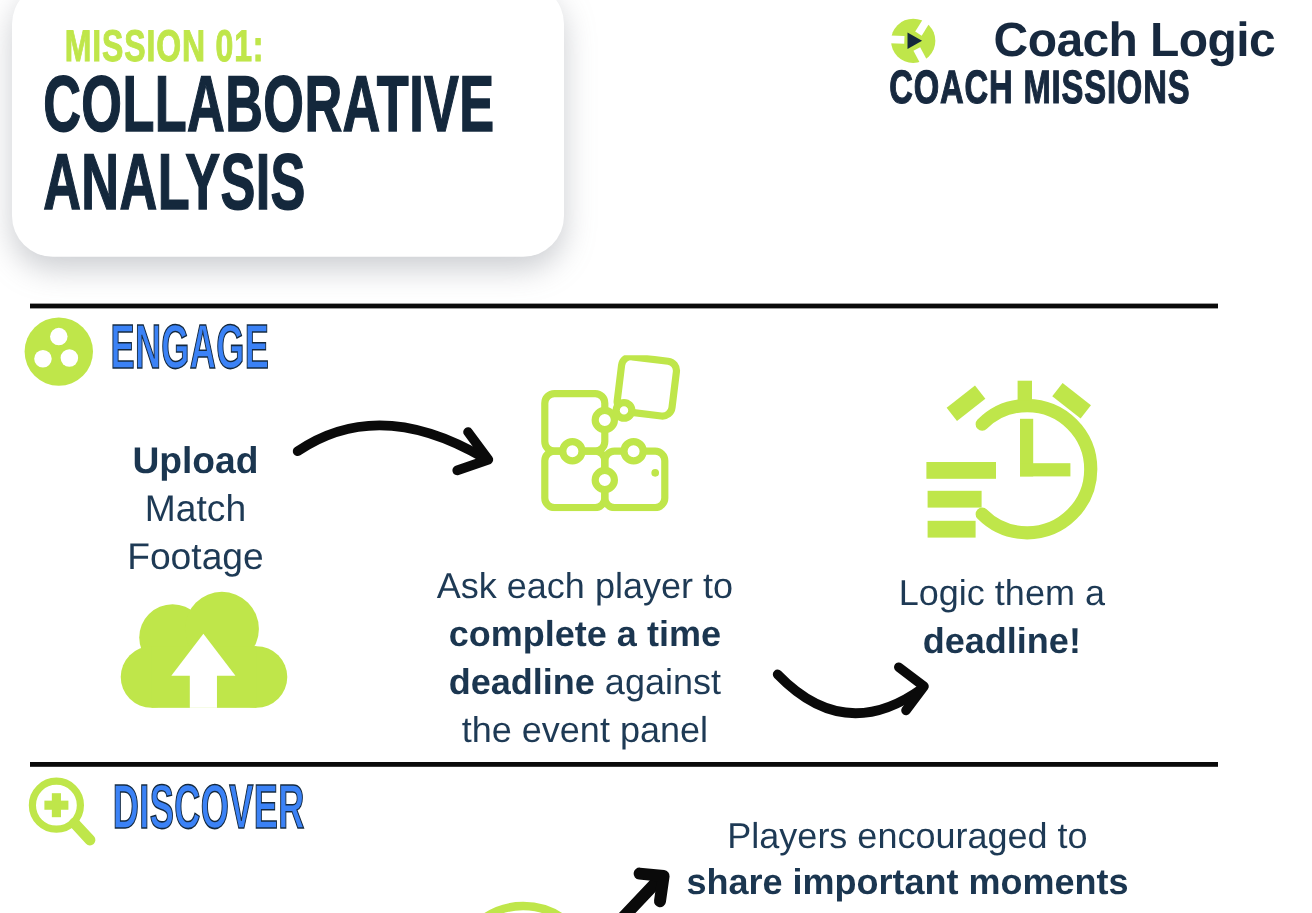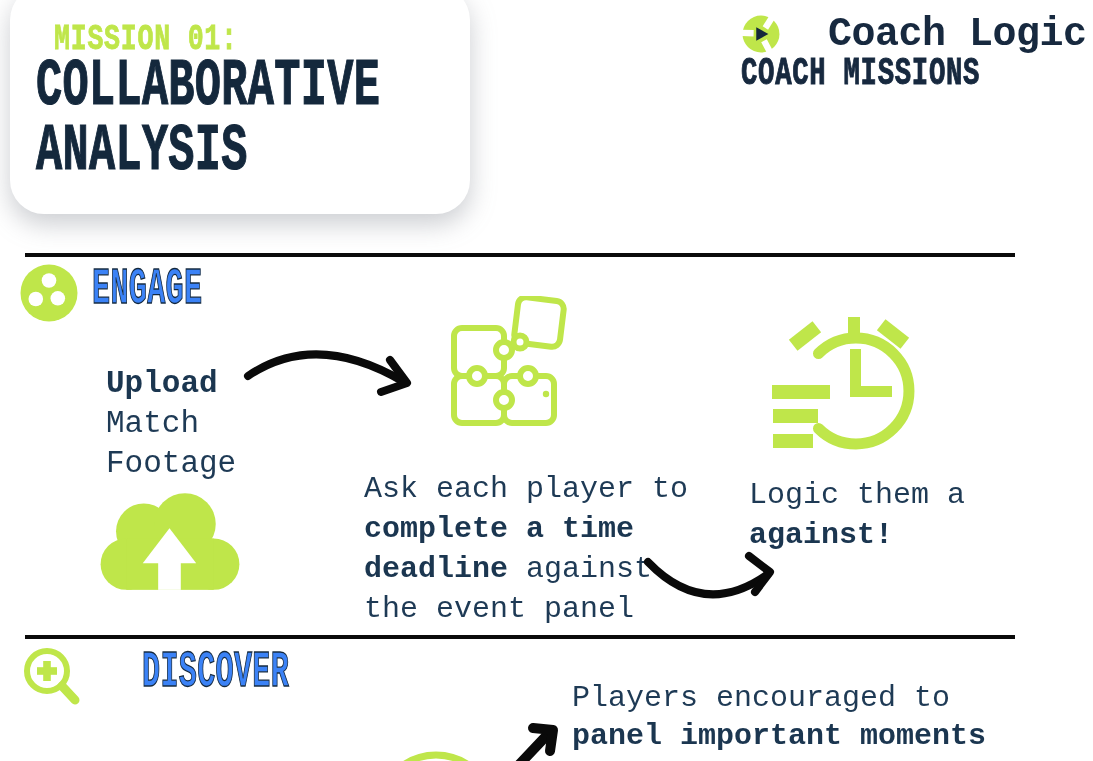--- a/index.html
+++ b/index.html
@@ -1,18 +1,18 @@
 <!DOCTYPE html>
 <html><head>
 <meta charset="utf-8">
 <style>
   html,body{margin:0;padding:0;background:#ffffff;}
   #canvas{
     position:relative;width:1093px;height:761px;background:#ffffff;overflow:hidden;
-    font-family:Liberation Mono, monospace;color:#1e3a55;
+    font-family:Liberation Sans, sans-serif;color:#1e3a55;
   }
   .abs{position:absolute;}
 
   
   .mission-card{
     left:10px;top:-14px;width:460px;height:228px;background:#ffffff;
     border-radius:34px;box-shadow:0 10px 26px rgba(125,130,140,.40);
   }
   .cond{display:inline-block;transform-origin:0 50%;white-space:nowrap;}
   .eyebrow{
@@ -36,21 +36,21 @@
 
   
   .divider{height:4px;background:#0a0a0a;}
   .section-heading{
     font-size:52px;line-height:66px;font-weight:700;color:#3b82f6;
     -webkit-text-stroke:1.3px #14283c;letter-spacing:.5px;
   }
   .section-heading .cond{transform:scaleX(.58);}
 
   
-  .body-text{font-size:30px;line-height:40px;color:#1e3a55;}
+  .body-text{font-size:30px;line-height:40px;color:#1e3a55;text-align:center;}
   .body-text b,.bold{font-weight:700;color:#1b3650;}
   .upload-caption{left:106px;top:364px;font-size:31px;line-height:40px;}
   .step2-caption{left:364px;top:438px;margin-top:31px;}
   .step3-caption{left:749px;top:475px;}
   .note-caption{left:572px;top:679px;line-height:38px;}
 
   svg{display:block;}
 </style>
 </head>
 <body>
@@ -154,40 +154,40 @@
         <rect x="5" y="117" width="40" height="14"></rect>
         <rect x="80" y="0" width="12" height="17"></rect>
         <rect x="22" y="12" width="30" height="14" transform="rotate(-38 37 19)"></rect>
         <rect x="110" y="10" width="30" height="14" transform="rotate(38 125 17)"></rect>
       </g>
     </svg>
   </div>
 
   <div class="abs body-text step3-caption">
     <span>Logic them a</span><br>
-    <span class="bold">against!</span>
+    <span class="bold">deadline!</span>
   </div>
 
   <div class="abs divider" style="left:25px;top:635px;width:990px;"></div>
 
   <div class="abs" style="left:20px;top:644px;">
     <svg width="64" height="64" viewBox="0 0 64 64">
       <circle cx="27" cy="27" r="20" fill="none" stroke="#bfe64a" stroke-width="6"></circle>
       <rect x="17" y="23.2" width="20" height="7.6" fill="#bfe64a"></rect>
       <rect x="23.2" y="17" width="7.6" height="20" fill="#bfe64a"></rect>
       <line x1="42" y1="42" x2="55" y2="56" stroke="#bfe64a" stroke-width="9" stroke-linecap="round"></line>
     </svg>
   </div>
-  <div class="abs section-heading" style="left:94px;top:640px;margin-left:48px;">
+  <div class="abs section-heading" style="left:94px;top:640px;">
     <span class="cond">DISCOVER</span>
   </div>
 
   <div class="abs body-text note-caption">
     <span>Players encouraged to</span><br>
-    <span class="bold">panel important moments</span>
+    <span class="bold">share important moments</span>
   </div>
 
   <svg class="abs" style="left:0;top:0;pointer-events:none;" width="1093" height="761" viewBox="0 0 1093 761">
 
     <g fill="none" stroke="#0a0a0a" stroke-width="8" stroke-linecap="round" stroke-linejoin="round">
       <path d="M248,376 Q316,330 404,382"></path>
       <path d="M390,360 L407,383 L381,392"></path>
     </g>
 
     <g fill="none" stroke="#0a0a0a" stroke-width="8" stroke-linecap="round" stroke-linejoin="round">

